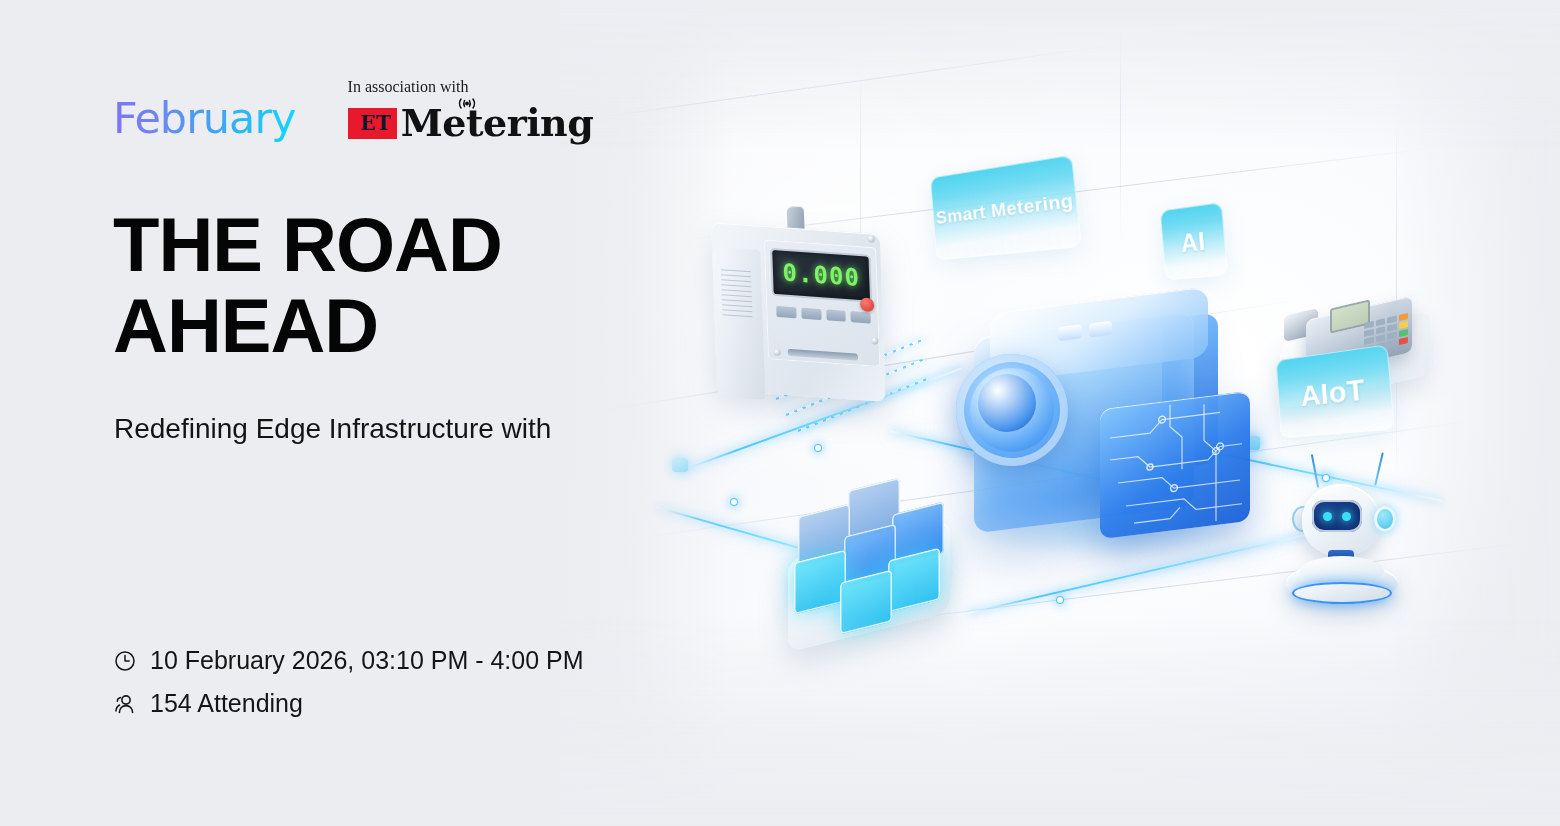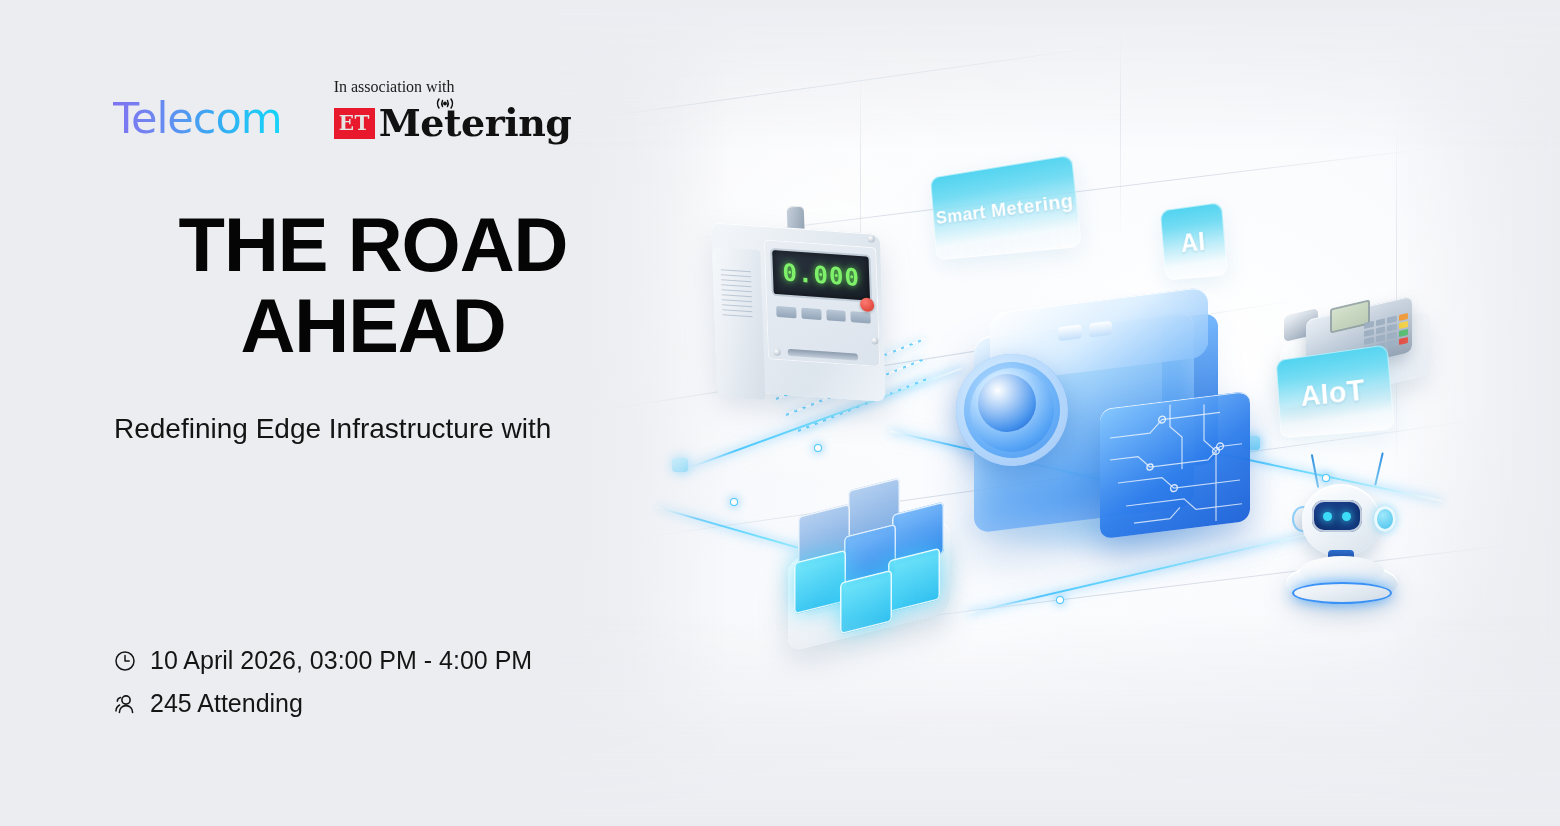--- a/index.html
+++ b/index.html
@@ -339,41 +339,40 @@
     color: transparent; -webkit-text-fill-color: transparent;
     font-family: "DejaVu Sans", sans-serif;
     line-height: 1;
     padding-bottom: 2px;
   }
 
   #et-block { display: flex; flex-direction: column; align-items: flex-start; }
   #assoc-text { font-size: 16px; color: #1b1b1b; margin-bottom: 8px; font-family: Liberation Serif, serif; }
   #et-telecom { display: flex; align-items: center; gap: 4px; }
   #et-mark {
-    background: #e8192c; color: #e5e5e5;
+    background: #e8192c; color: #0f172a;
     font-family: "DejaVu Serif", serif; font-weight: 700;
     font-size: 20px; line-height: 1;
-    padding: 5px 5px 6px 5px;
+    padding: 5px 5px 6px 13px;
     letter-spacing: 0.5px;
   }
   #telecom-word {
     position: relative;
     font-family: "DejaVu Serif", serif; font-weight: 700;
     font-size: 38px; line-height: 1; color: #111111;
     letter-spacing: -0.5px;
   }
   #signal-icon { position: absolute; left: 53px; top: -9px; }
 
   #page-title {
     position: absolute; left: 113px; top: 204px;
     width: 520px;
     font-size: 76px; font-weight: 700; line-height: 1.07;
     color: #050505; letter-spacing: -1px;
     font-family: "Liberation Sans", sans-serif;
-    text-align: center;
   }
   #subtitle {
     position: absolute; left: 114px; top: 409px;
     width: 560px;
     font-size: 28px; line-height: 1.42; color: #141414; font-weight: 400;
   }
 
   #meta { position: absolute; left: 113px; top: 646px; display: flex; flex-direction: column; gap: 14px; }
   .meta-row { display: flex; align-items: center; gap: 13px; font-size: 25px; color: #151515; }
   .meta-icon { width: 24px; height: 24px; flex: 0 0 24px; display: flex; align-items: center; justify-content: center; }
@@ -540,21 +539,21 @@
 
     <div class="soft-edge l"></div>
     <div class="soft-edge r"></div>
     <div class="soft-edge t"></div>
     <div class="soft-edge b"></div>
   </div>
 
   <div id="content">
 
     <div id="logos">
-      <div id="fibocom-logo">Telecom</div>
+      <div id="fibocom-logo">February</div>
 
       <div id="et-block">
         <div id="assoc-text">In association with</div>
         <div id="et-telecom">
           <span id="et-mark">ET</span>
           <span id="telecom-word">
             <span>Metering</span>
             <svg id="signal-icon" width="26" height="18" viewBox="0 0 26 18">
               <g fill="none" stroke="#111111" stroke-width="1.5" stroke-linecap="round">
                 <path d="M7 13 Q4 8.5 7 4"></path>
@@ -579,29 +578,29 @@
     </p>
 
     <div id="meta">
       <div class="meta-row">
         <span class="meta-icon">
           <svg width="22" height="22" viewBox="0 0 22 22">
             <circle cx="11" cy="11" r="9" fill="none" stroke="#151515" stroke-width="1.5"></circle>
             <path d="M11 5.6 V11 H15.2" fill="none" stroke="#151515" stroke-width="1.5" stroke-linecap="round" stroke-linejoin="round"></path>
           </svg>
         </span>
-        <span>10 April 2026, 03:00 PM - 4:00 PM</span>
+        <span>10 February 2026, 03:10 PM - 4:00 PM</span>
       </div>
       <div class="meta-row">
         <span class="meta-icon">
           <svg width="24" height="22" viewBox="0 0 24 22">
             <circle cx="13" cy="7" r="4.1" fill="none" stroke="#151515" stroke-width="1.6"></circle>
             <path d="M6.4 19.4 C6.4 15.3 9.3 12.6 13 12.6 C16.7 12.6 19.6 15.3 19.6 19.4" fill="none" stroke="#151515" stroke-width="1.6" stroke-linecap="round"></path>
             <path d="M7.6 4.4 C5.6 4.9 4.3 6.4 4.3 8.2" fill="none" stroke="#151515" stroke-width="1.5" stroke-linecap="round"></path>
             <path d="M6.6 12.0 C4.3 13.2 3.0 15.3 3.0 18.0" fill="none" stroke="#151515" stroke-width="1.5" stroke-linecap="round"></path>
           </svg>
         </span>
-        <span>245 Attending</span>
+        <span>154 Attending</span>
       </div>
     </div>
 
   </div>
 </div>
 
 </body></html>

